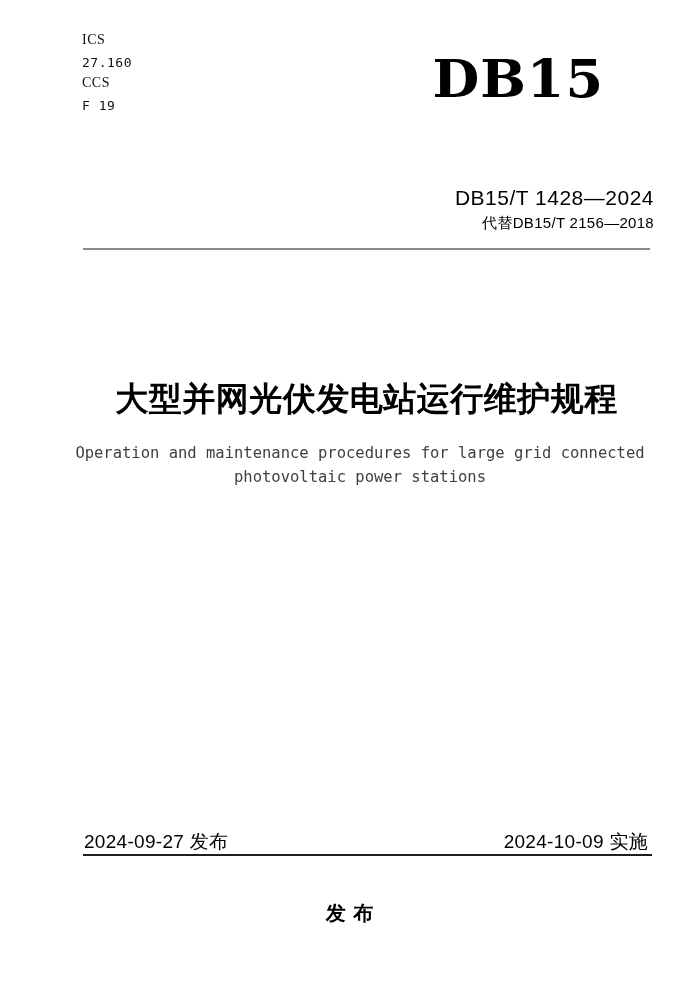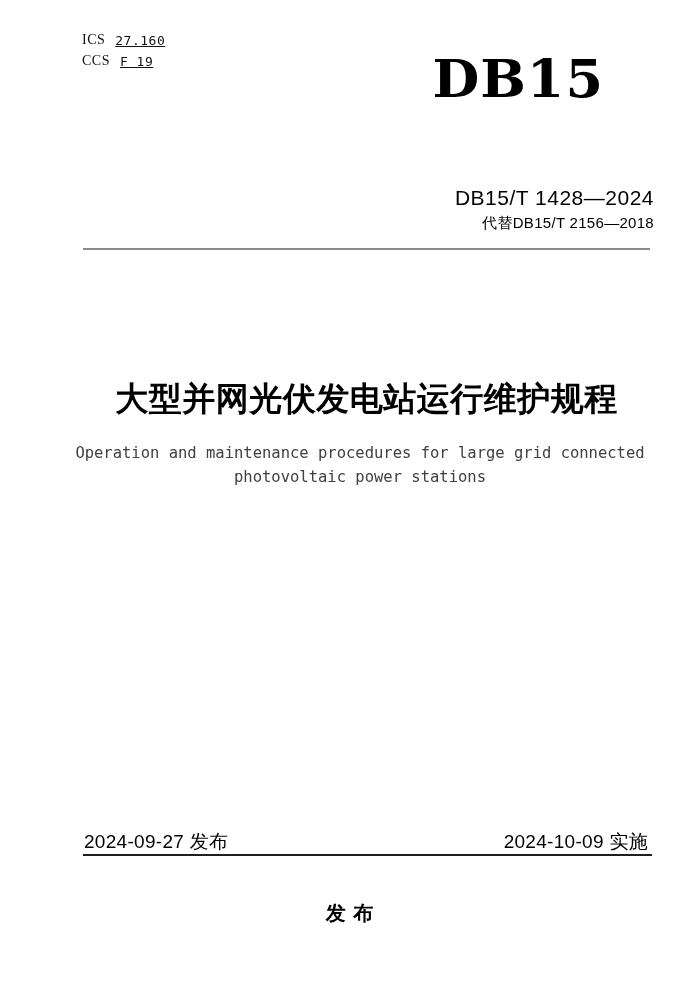--- a/index.html
+++ b/index.html
@@ -15,23 +15,23 @@
     position: absolute; inset: 0;
     width: 700px; height: 990px;
     background: #ffffff;
   }
 
   
   .ics-block {
     position: absolute; top: 31px; left: 82px;
     font-size: 14px; line-height: 18px; letter-spacing: 0.5px;
   }
-  .ics-row { display: flex; gap: 10px; margin-bottom: 2px; }
+  .ics-row { display: flex; gap: 4px; margin-bottom: 2px; flex-direction: column; }
   .ics-label { font-family: "Liberation Serif", serif; }
-  .ics-value { font-family: "DejaVu Sans Mono", monospace; font-size: 13px; padding-top: 1px; text-decoration: underline; }
+  .ics-value { font-family: "DejaVu Sans Mono", monospace; font-size: 13px; padding-top: 1px; }
 
   
   .db-logo {
     position: absolute; top: 52px; right: 96px;
     font-family: "DejaVu Serif", serif;
     font-weight: 700;
     font-size: 54px; line-height: 54px;
     letter-spacing: 1px;
     color: #000000;
     transform: scaleY(0.96);

